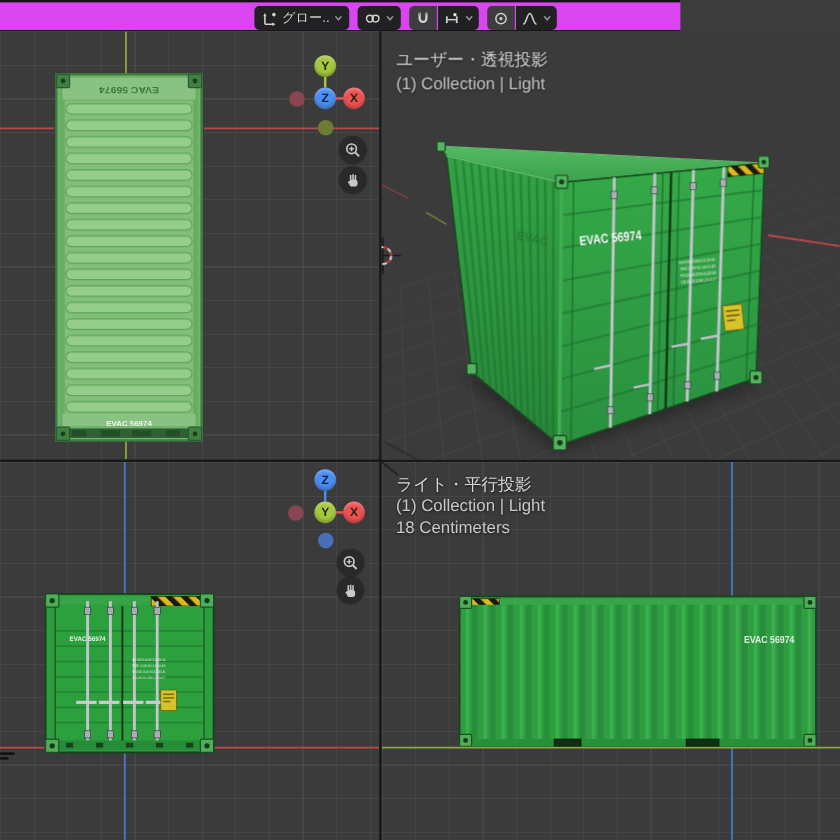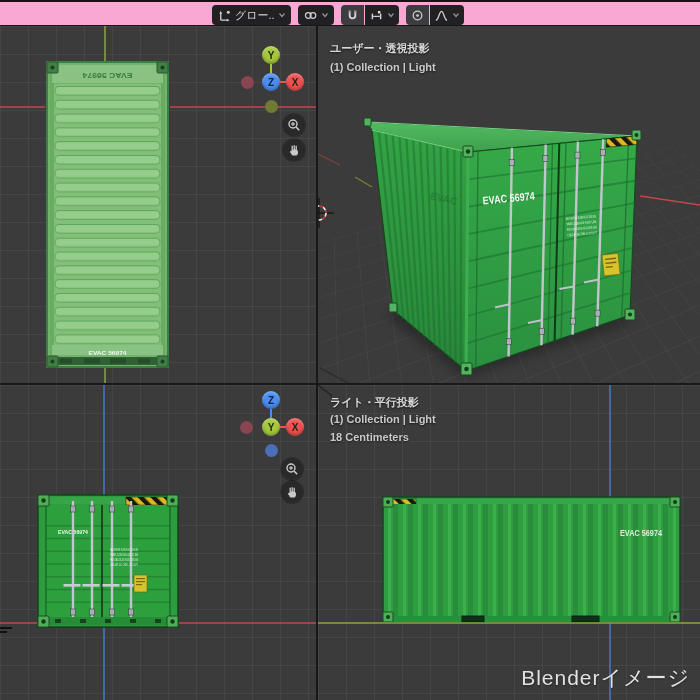--- a/index.html
+++ b/index.html
@@ -1,21 +1,21 @@
 <!DOCTYPE html>
 <html style="--axis-x: #d84a4a; --axis-y: #8fae3c; --axis-z: #4a7fd6; --gizmo-x: #ef5050; --gizmo-y: #a5c83d; --gizmo-z: #4b8df2; --gizmo-dim-red: #8a4650; --gizmo-dim-olive: #6d7b33; --gizmo-dim-blue: #4a6fb8; --container-green: #2f9e41; --container-light-green: #8cc485; --hazard-yellow: #d9b81f; --viewport-bg: #3c3c3c; --header-bg: #2b2b2b;"><head>
 <meta charset="utf-8">
 <style>
   html,body{margin:0;padding:0;background:#222;}
   .stage{position:relative;width:700px;height:700px;overflow:hidden;
     background:#3c3c3c;font-family:"Liberation Sans","DejaVu Sans",sans-serif;
     -webkit-font-smoothing:antialiased;}
   
-  .header{position:absolute;left:0;top:0;width:700px;height:26px;
-    background:#f9a8d4;border-top:2px solid #141414;border-bottom:1px solid #161616;box-sizing:border-box;}
+  .header{position:absolute;left:0;top:0;width:567px;height:26px;
+    background:#d946ef;border-top:2px solid #141414;border-bottom:1px solid #161616;box-sizing:border-box;}
   .toolbar{position:absolute;left:212px;top:3px;height:20px;display:flex;gap:7px;align-items:stretch;}
   .tb-group{display:flex;align-items:center;background:#212123;border-radius:4px;padding:0 5px;gap:3px;cursor:default;}
   .tb-split{display:flex;gap:1px;background:transparent;}
   .tb-btn{display:flex;align-items:center;background:#212123;padding:0 4px;gap:3px;}
   .tb-btn.toggle{background:#3d3d3f;}
   .tb-btn.first{border-radius:4px 0 0 4px;}
   .tb-btn.last{border-radius:0 4px 4px 0;}
   .tb-label{font-size:11px;color:#d6d6d6;line-height:20px;white-space:nowrap;}
   .icon16{width:15px;height:15px;display:block;}
   .chev8{width:8px;height:8px;display:block;opacity:.75;}
@@ -30,21 +30,21 @@
   .vp-br{left:318px;top:385px;width:382px;height:315px;}
   .divider-v{position:absolute;left:316px;top:26px;width:2px;height:674px;background:#17181a;}
   .divider-h{position:absolute;left:0;top:383px;width:700px;height:2px;background:#17181a;}
   .floor{position:absolute;left:-80%;top:18%;width:260%;height:210%;
     background-image:
       repeating-linear-gradient(to right, rgba(170,170,170,0.15) 0 1px, transparent 1px 34px),
       repeating-linear-gradient(to bottom, rgba(170,170,170,0.15) 0 1px, transparent 1px 34px);
     transform:rotateX(56deg) rotateZ(-22deg);opacity:.45;}
   .scene{position:absolute;left:0;top:0;}
   
-  .vp-label{position:absolute;left:12px;font-size:11px;color:#d8d8d8;text-shadow:0 1px 2px rgba(0,0,0,.65);white-space:nowrap;font-weight:bold;}
+  .vp-label{position:absolute;left:12px;font-size:14px;color:#d8d8d8;text-shadow:0 1px 2px rgba(0,0,0,.65);white-space:nowrap;}
   .vp-label.dim{color:#c9c9c9;}
   .watermark{position:absolute;right:10px;bottom:8px;font-size:21px;color:#e2e2e2;letter-spacing:1px;text-shadow:0 1px 2px rgba(0,0,0,.4);}
   
   .gz-ball{position:absolute;width:18px;height:18px;margin:-9px 0 0 -9px;border-radius:50%;
     display:flex;align-items:center;justify-content:center;font-size:10px;font-weight:bold;color:#1e2414;
     box-shadow:inset 0 -2px 3px rgba(0,0,0,.25), inset 0 2px 2px rgba(255,255,255,.25);cursor:pointer;}
   .gz-ball.ax-x{background:var(--gizmo-x,#f05555);}
   .gz-ball.ax-y{background:var(--gizmo-y,#a5c83d);}
   .gz-ball.ax-z{background:var(--gizmo-z,#4b8df2);color:#10233f;}
   .gz-dim{position:absolute;width:13px;height:13px;margin:-6.5px 0 0 -6.5px;border-radius:50%;cursor:pointer;}
@@ -497,14 +497,13 @@
       <line x1="0" y1="238" x2="382" y2="238" style="stroke:var(--axis-y)" stroke-width="1.6" opacity=".95"></line>
     </svg>
     <div class="vp-label" style="top:10px;">ライト・平行投影</div>
     <div class="vp-label dim" style="top:28px;">(1) Collection | Light</div>
     <div class="vp-label dim" style="top:46px;">18 Centimeters</div>
   </div>
 
   <div class="divider-v"></div>
   <div class="divider-h"></div>
 
-  <div class="watermark">Blenderイメージ</div>
 </div>
 
 </body></html>

